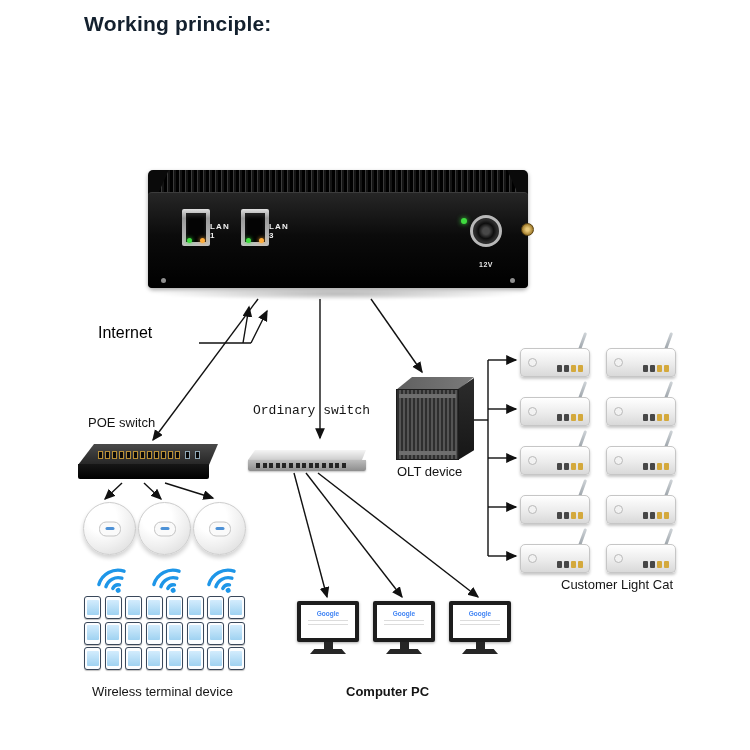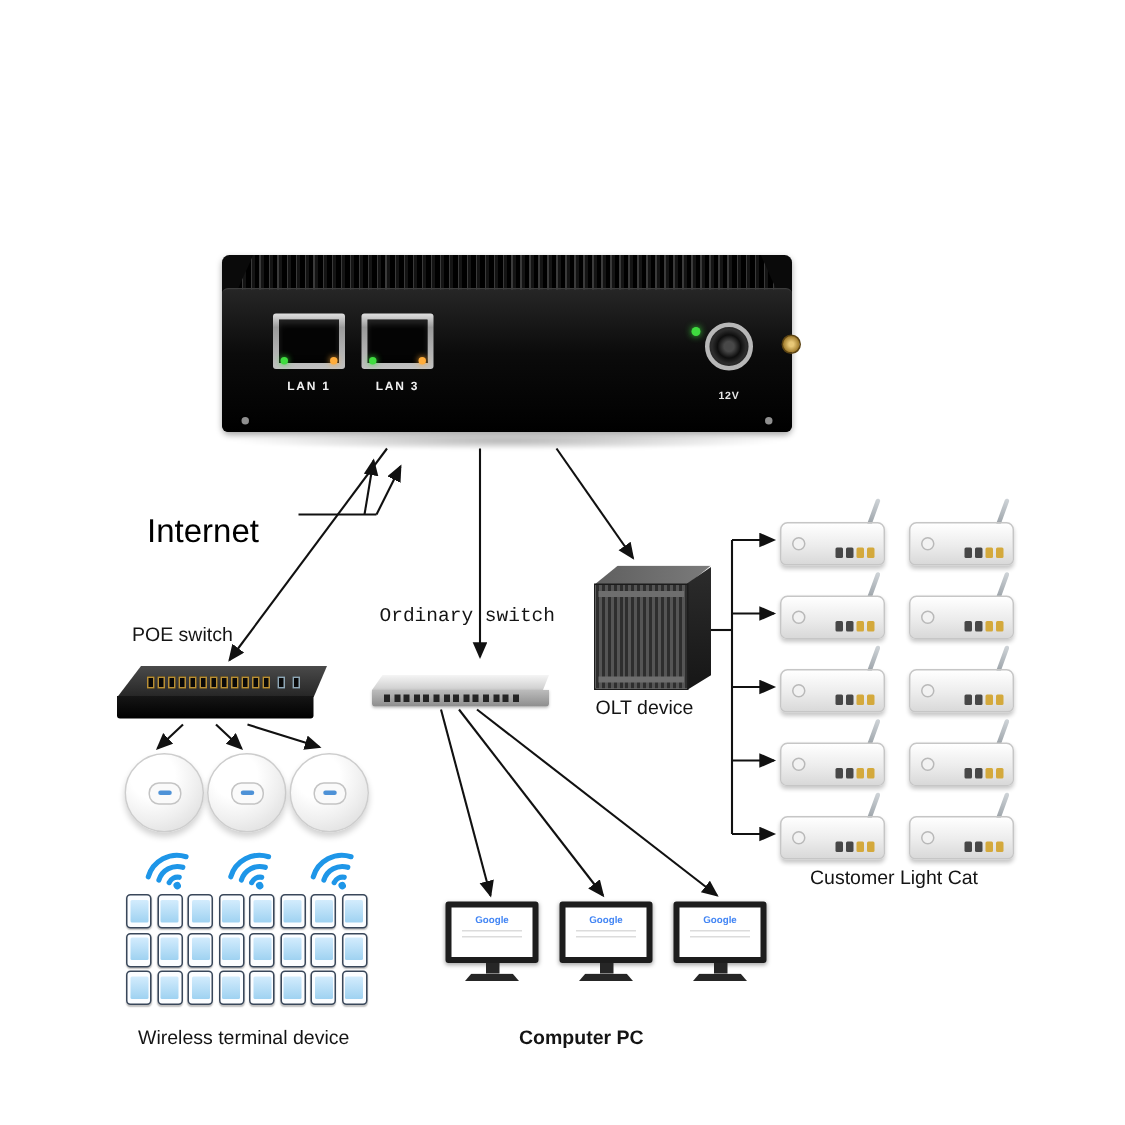--- a/index.html
+++ b/index.html
@@ -15,21 +15,21 @@
   .device-shadow{position:absolute;left:152px;top:288px;width:372px;height:12px;
     background:radial-gradient(ellipse,rgba(0,0,0,.28),transparent 70%);filter:blur(1px);}
   .device{position:absolute;left:148px;top:170px;width:380px;height:118px;background:#0a0a0a;
     border-radius:5px;box-shadow:0 2px 4px rgba(0,0,0,.35);}
   .fins{position:absolute;left:10px;right:10px;top:0;height:24px;
     background:repeating-linear-gradient(90deg,#000 0 3px,#3a3a3a 3px 4px,#141414 4px 6px);
     clip-path:polygon(0 100%,3% 0,97% 0,100% 100%);}
   .dev-body{position:absolute;left:0;top:22px;right:0;bottom:0;border-radius:4px;
     background:linear-gradient(180deg,#262626,#0b0b0b 45%,#000);border-top:1px solid #3c3c3c;}
   .lan-ports{position:absolute;left:34px;top:16px;display:flex;gap:11px;}
-  .port-wrap{width:48px;display:flex;flex-direction:column;align-items:center;}
+  .port-wrap{width:48px;display:flex;align-items:center;}
   .port{width:48px;height:37px;background:linear-gradient(180deg,#e0e0e0,#9a9a9a 25%,#c2c2c2);
     border-radius:2px;padding:4px;box-sizing:border-box;position:relative;}
   .port-slot{width:100%;height:100%;background:#040404;
     box-shadow:inset 0 3px 4px rgba(255,255,255,.14),inset 0 -2px 3px rgba(0,0,0,.85);}
   .led{position:absolute;bottom:3px;width:5px;height:5px;border-radius:50%;}
   .led-g{left:5px;background:var(--led_green);box-shadow:0 0 4px var(--led_green);}
   .led-a{right:5px;background:var(--led_amber);box-shadow:0 0 4px var(--led_amber);}
   .port-label{margin-top:7px;color:#f0f0f0;font-size:8px;font-weight:bold;letter-spacing:1.2px;}
   .pwr{position:absolute;left:322px;top:22px;width:26px;height:26px;border-radius:50%;
     background:radial-gradient(circle,#484848 0 18%,#0e0e0e 42%,#2d2d2d 62%,#151515);
@@ -38,25 +38,25 @@
     background:var(--led_green);box-shadow:0 0 5px var(--led_green);}
   .pwr-label{position:absolute;left:322px;top:68px;width:32px;text-align:center;color:#e8e8e8;
     font-size:7px;font-weight:bold;letter-spacing:.5px;}
   .antenna-nub{position:absolute;right:-6px;top:30px;width:11px;height:11px;border-radius:50%;
     background:radial-gradient(circle,#e8c878 20%,#a07b2c 70%,#6d5118);border:1px solid #5c4413;}
   .screw{position:absolute;bottom:5px;width:5px;height:5px;border-radius:50%;background:#8f8f8f;box-shadow:0 0 1px #000;}
   .screw-l{left:13px;} .screw-r{right:13px;}
 
   
   .lbl{position:absolute;font-size:13px;color:#141414;}
-  .internet-label{left:98px;top:341px;font-size:22px;color:#000;}
+  .internet-label{left:98px;top:324px;font-size:16px;color:#000;}
   .poe-label{left:88px;top:415px;}
   .ord-label{left:253px;top:403px;font-family:Liberation Mono, monospace;}
   .olt-label{left:397px;top:464px;}
-  .customer-label{left:540px;top:577px;}
+  .customer-label{left:561px;top:577px;}
   .wireless-label{left:92px;top:684px;}
   .computer-label{left:346px;top:684px;font-weight:bold;}
 
   
   .poe{position:absolute;left:78px;top:444px;width:140px;height:38px;}
   .poe-top{position:absolute;left:0;top:0;width:140px;height:21px;
     background:linear-gradient(180deg,#4a4a4a,#252525);
     clip-path:polygon(16px 0,100% 0,calc(100% - 9px) 100%,0 100%);}
   .poe-ports{position:absolute;left:20px;top:7px;display:flex;gap:2px;}
   .poe-port{width:5px;height:8px;background:#090909;border:1px solid #b98f35;box-sizing:border-box;}
@@ -165,20 +165,21 @@
       <path class="ln" d="M470 420 H488"></path>
       <path class="ln" d="M488 360 V556"></path>
       <path class="ln" d="M488 360 H516" marker-end="url(#ah)"></path>
       <path class="ln" d="M488 409 H516" marker-end="url(#ah)"></path>
       <path class="ln" d="M488 458 H516" marker-end="url(#ah)"></path>
       <path class="ln" d="M488 507 H516" marker-end="url(#ah)"></path>
       <path class="ln" d="M488 556 H516" marker-end="url(#ah)"></path>
     </g>
   </svg>
 
+  <div class="page-title">Working principle:</div>
 
   <div class="device-shadow"></div>
   <div class="device">
     <div class="fins"></div>
     <div class="dev-body">
       <div class="lan-ports">
           <div class="port-wrap">
             <div class="port">
               <div class="port-slot"></div>
               <div class="led led-g"></div>

